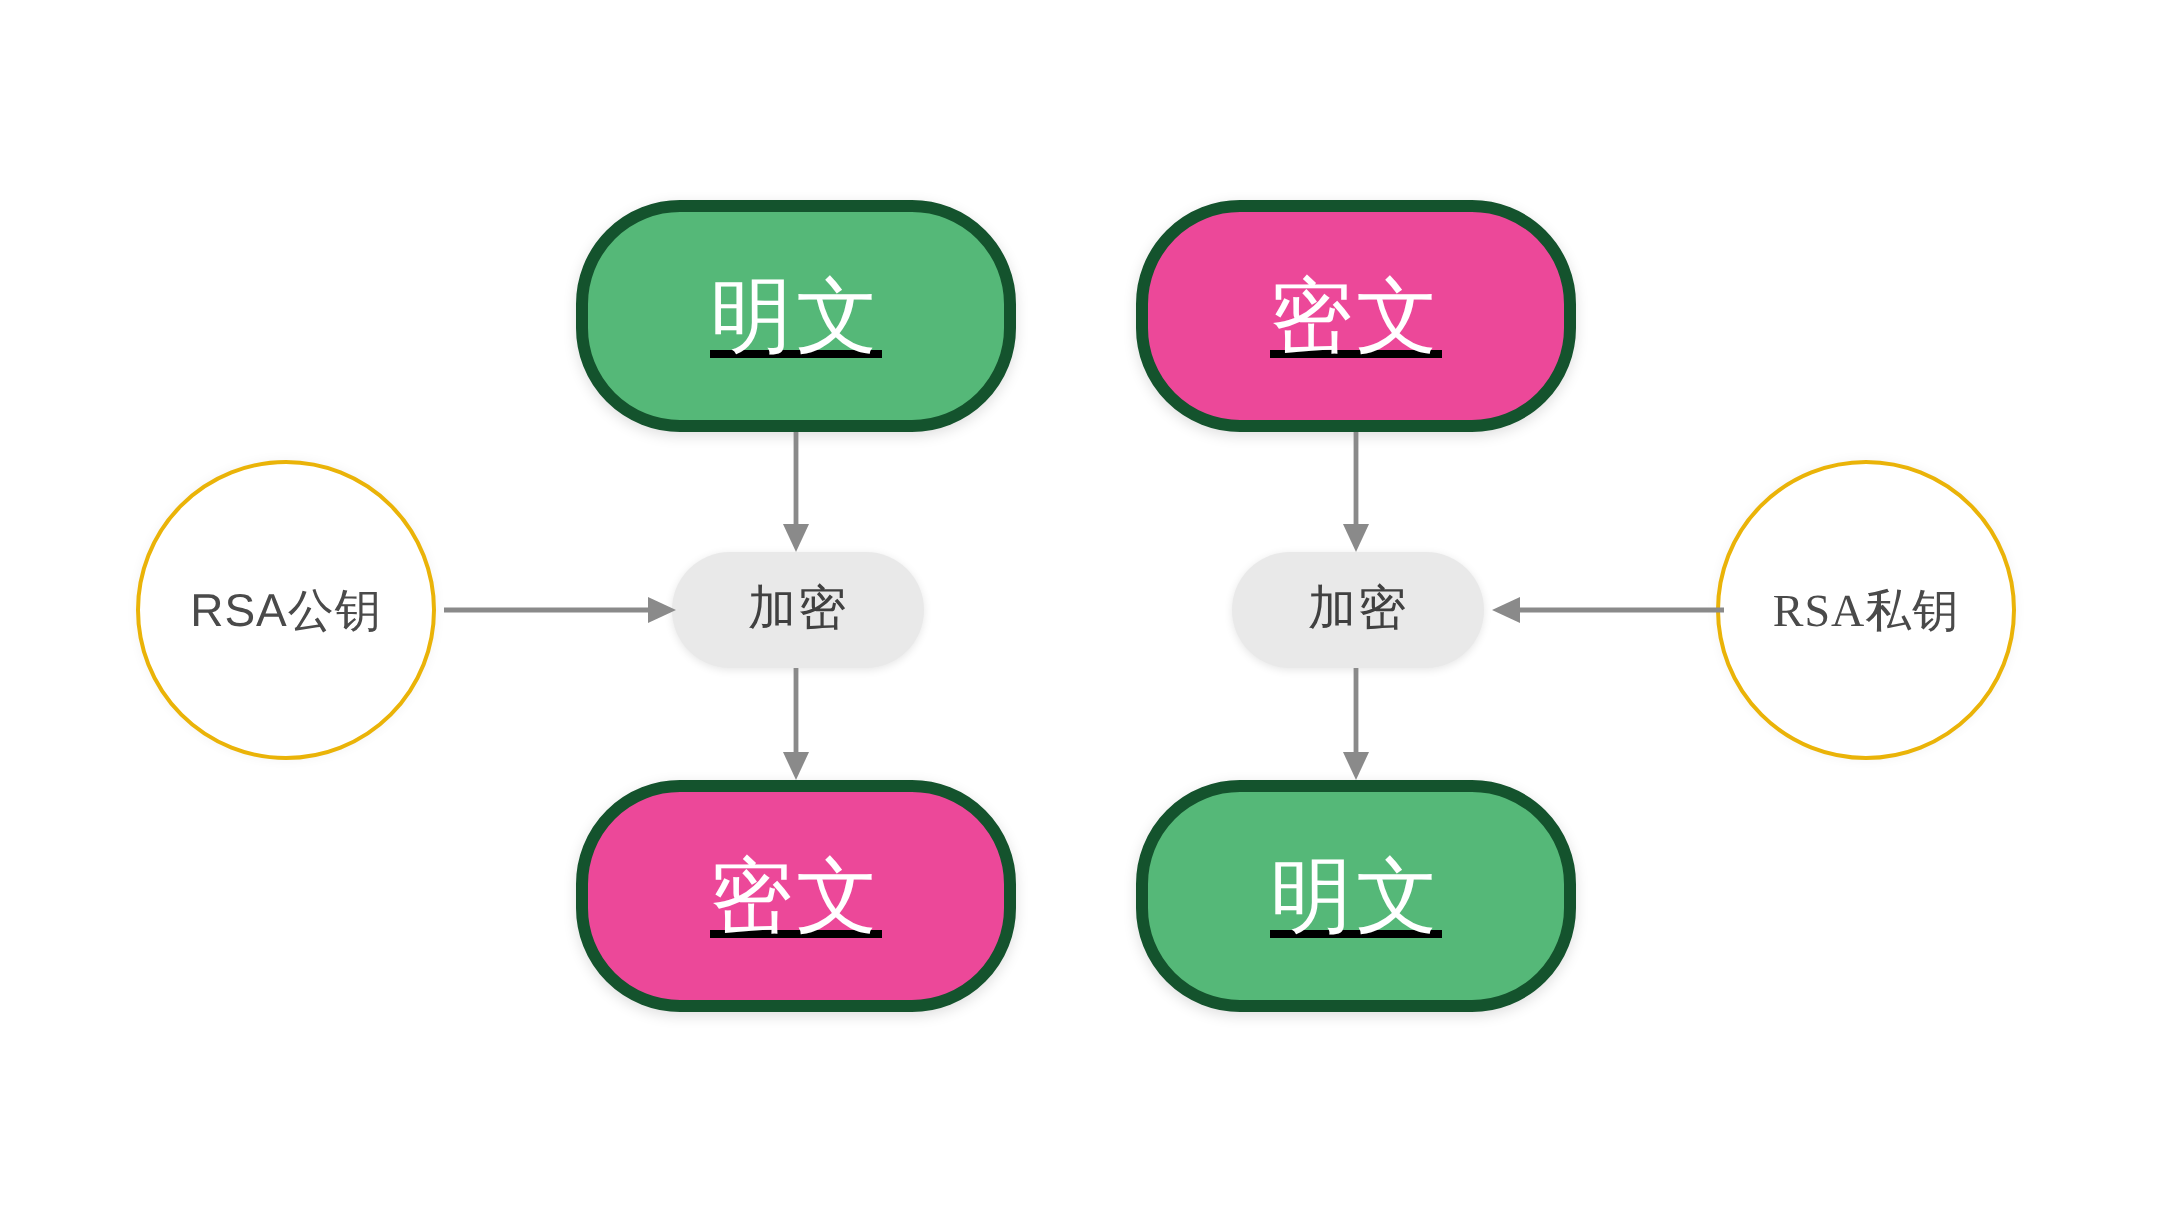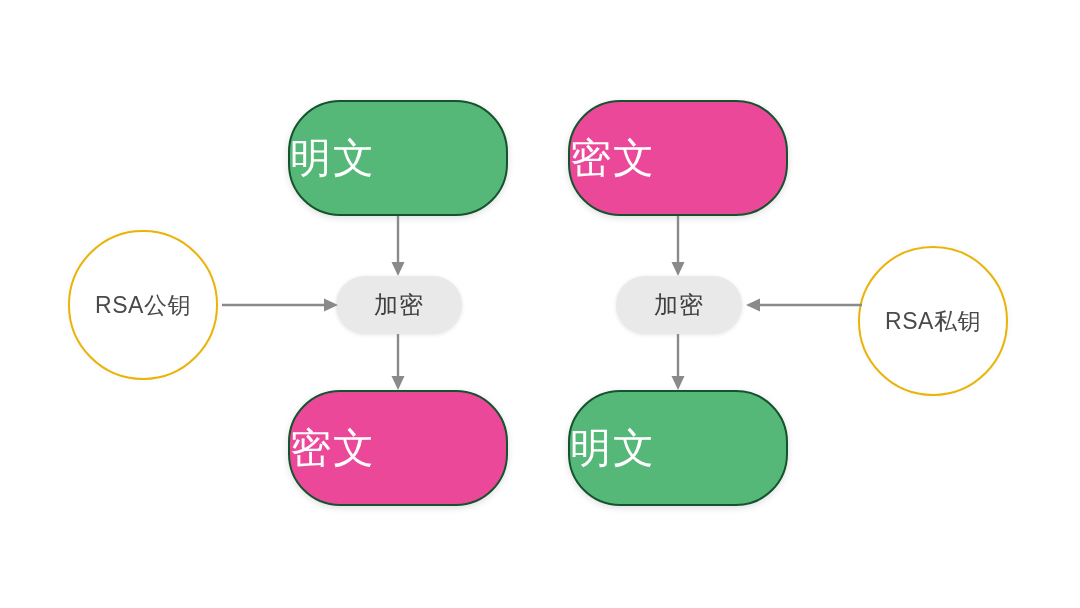--- a/index.html
+++ b/index.html
@@ -19,26 +19,27 @@
     height: 608px;
     background: #ffffff;
   }
 
   
   .block {
     position: absolute;
     width: 220px;
     height: 116px;
     border-radius: 52px;
-    border: 2px solid #14532d;
+    border: 6px solid #14532d;
     box-sizing: border-box;
     display: flex;
     align-items: center;
-    justify-content: flex-start;
+    justify-content: center;
     box-shadow: 0 2px 7px rgba(0,0,0,0.13);
+    text-decoration: underline;
   }
   .block-label {
     color: #ffffff;
     font-size: 41px;
     letter-spacing: 2px;
     line-height: 1;
     font-weight: 400;
   }
   .block.green { background: #55b878; }
   .block.blue  { background: #ec4899; }
@@ -84,21 +85,21 @@
     box-shadow: 0 0 6px rgba(0,0,0,0.05);
   }
   .circle-label {
     color: #4a4a4a;
     font-size: 23px;
     letter-spacing: 0.5px;
     line-height: 1;
     white-space: nowrap;
   }
   #circle-public-key  { left: 68px;  top: 230px; }
-  #circle-private-key { left: 858px; top: 246px; }
+  #circle-private-key { left: 858px; top: 230px; font-family: Liberation Serif, serif; }
 
   
   .arrow {
     position: absolute;
   }
   .arrow svg { display: block; }
 
   
   #watermark {
     position: absolute;

